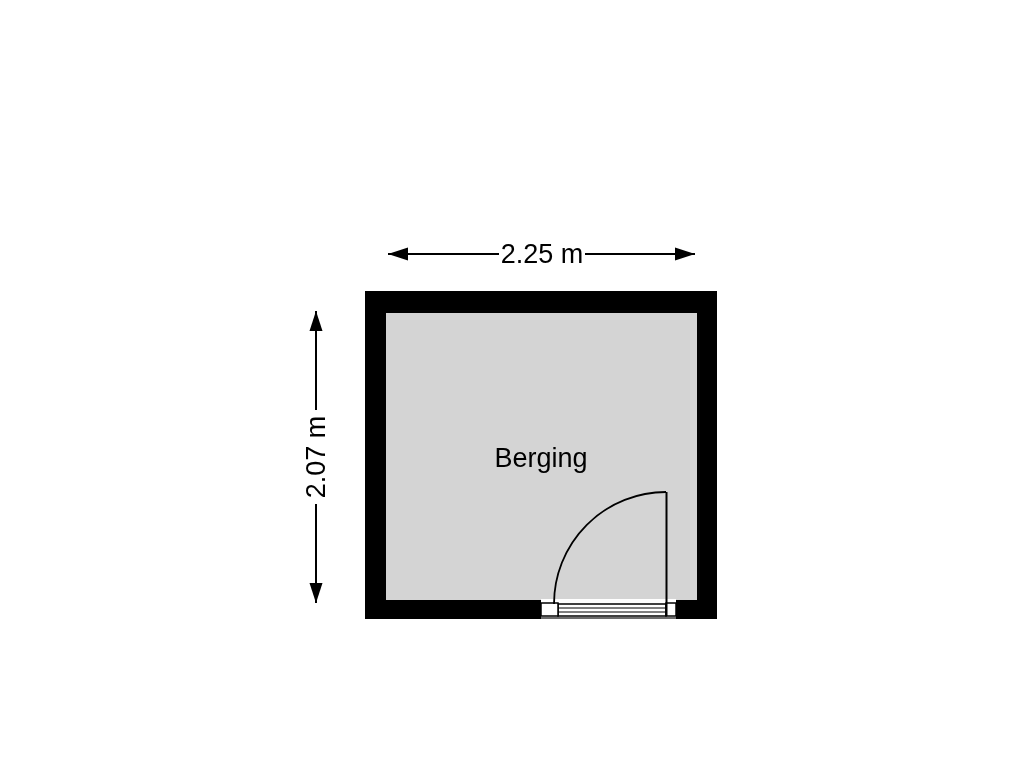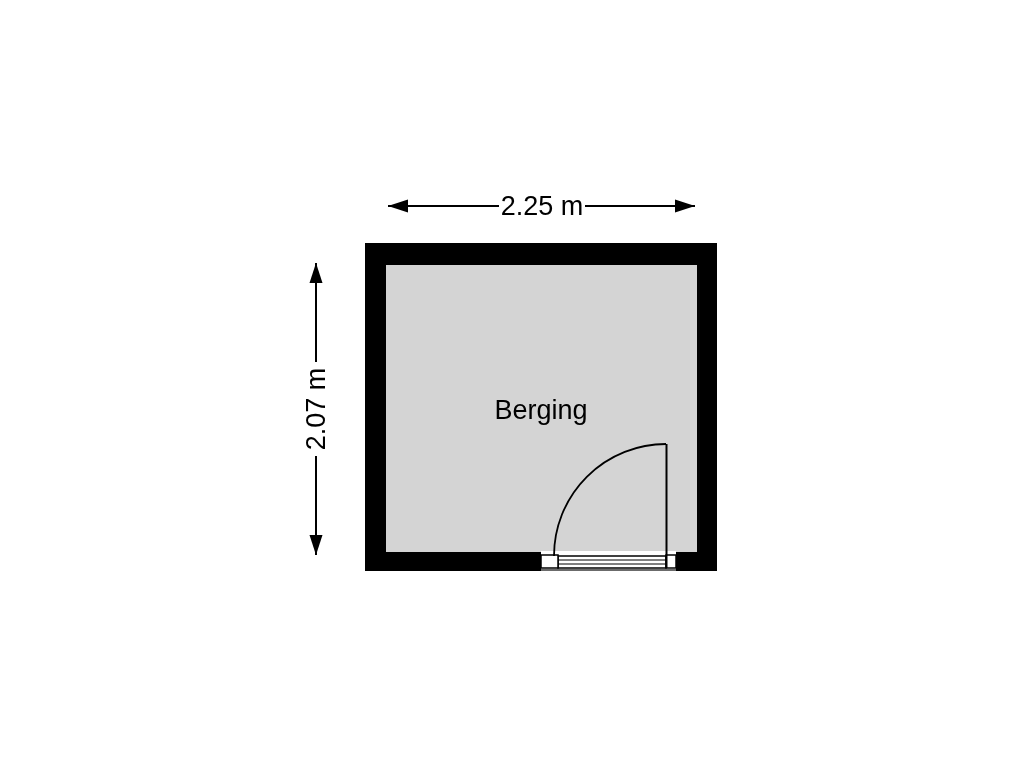--- a/index.html
+++ b/index.html
@@ -8,20 +8,21 @@
     background: #ffffff;
     width: 1024px;
     height: 768px;
     overflow: hidden;
   }
   #canvas {
     position: relative;
     width: 1024px;
     height: 688px;
     background: #ffffff;
+    margin-top: 48px;
   }
   svg text {
     font-family: "Liberation Sans", "DejaVu Sans", sans-serif;
     font-size: 27px;
     fill: #000000;
   }
 </style>
 </head>
 <body>
 

